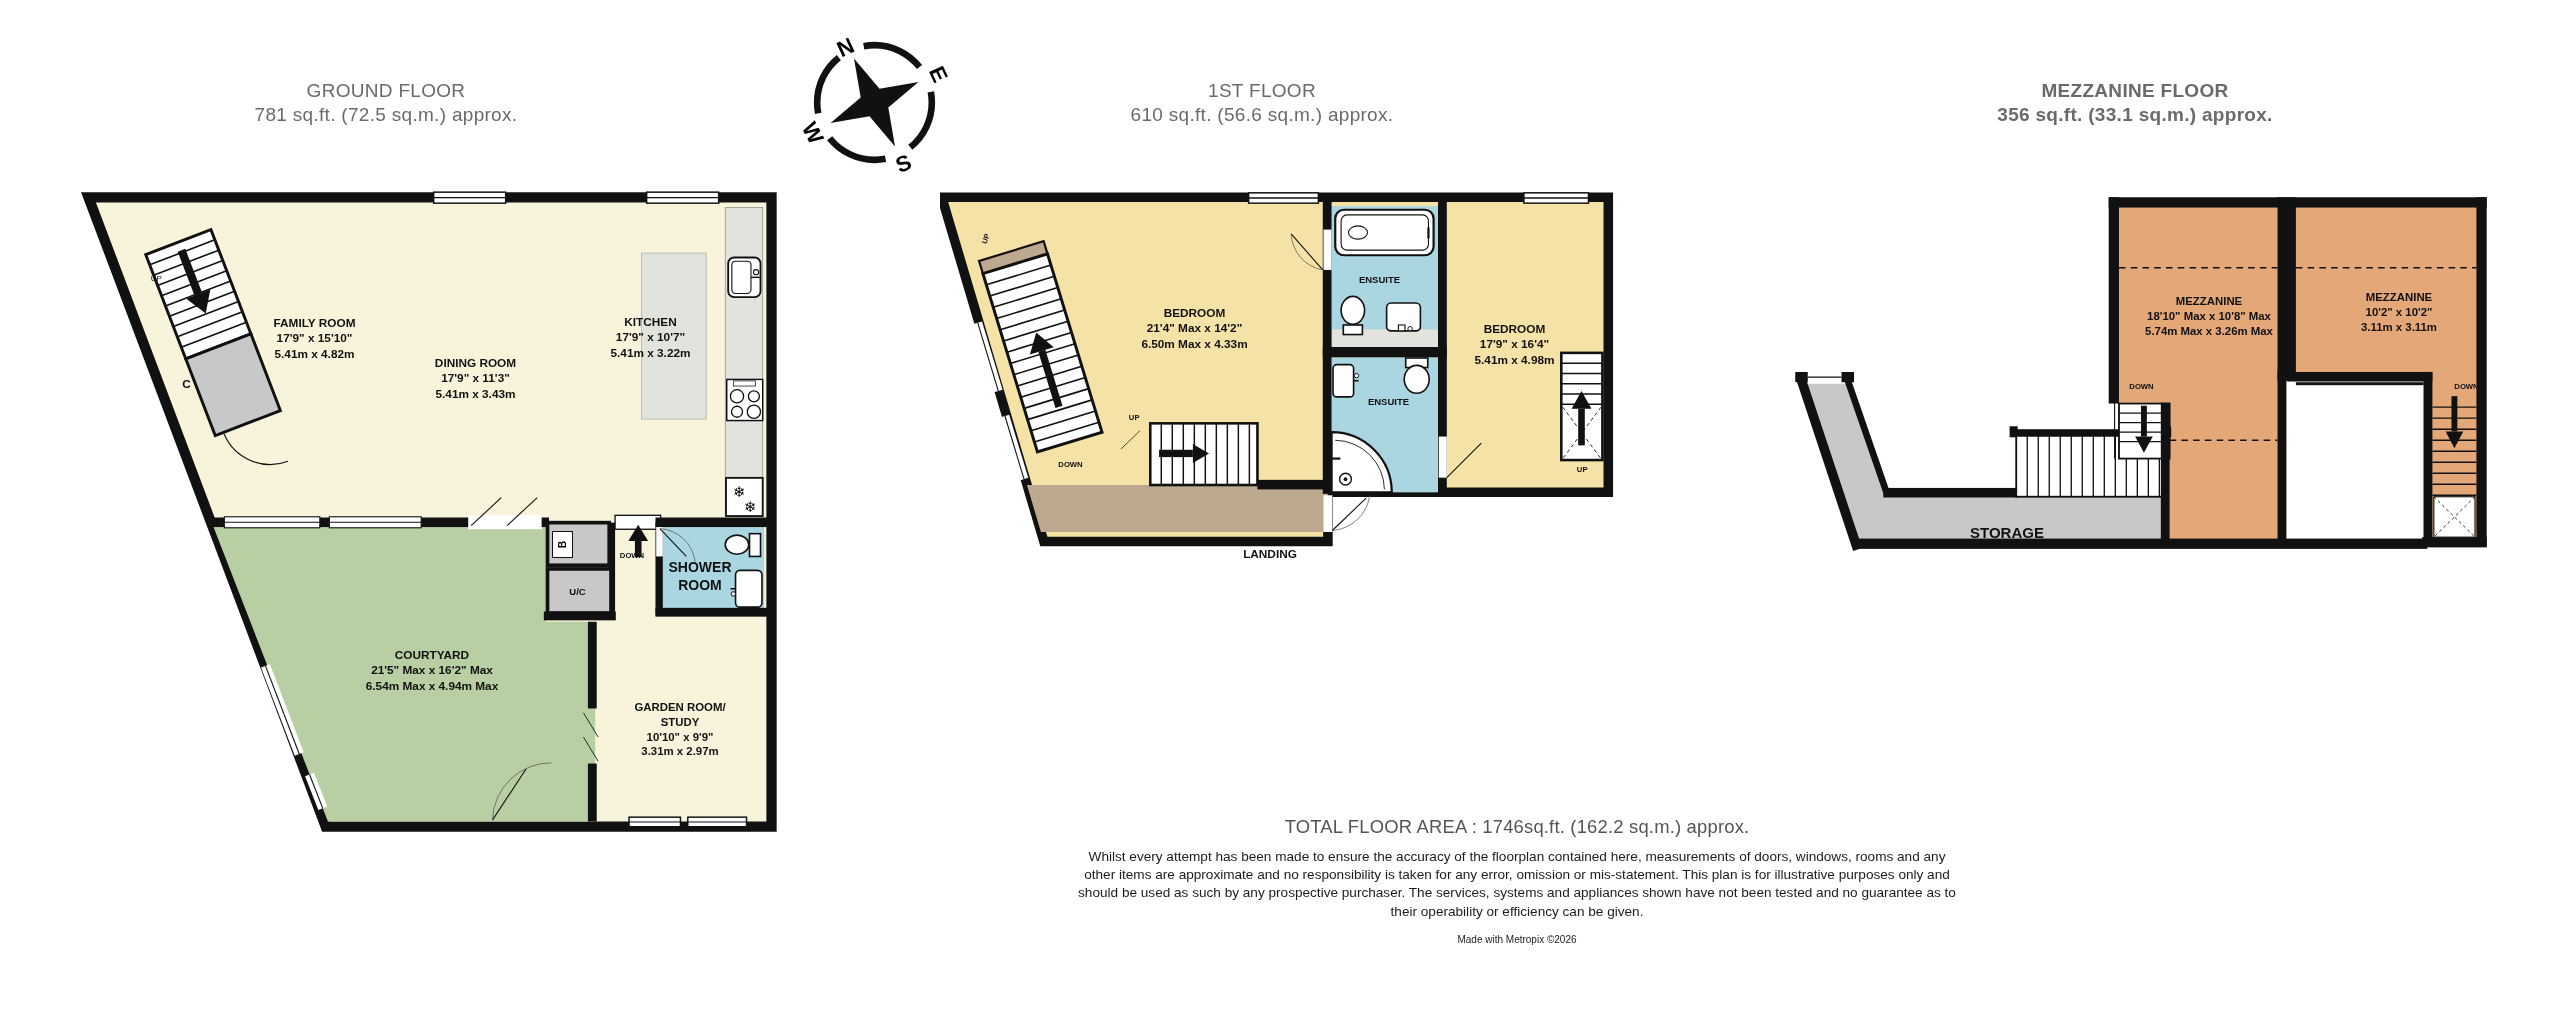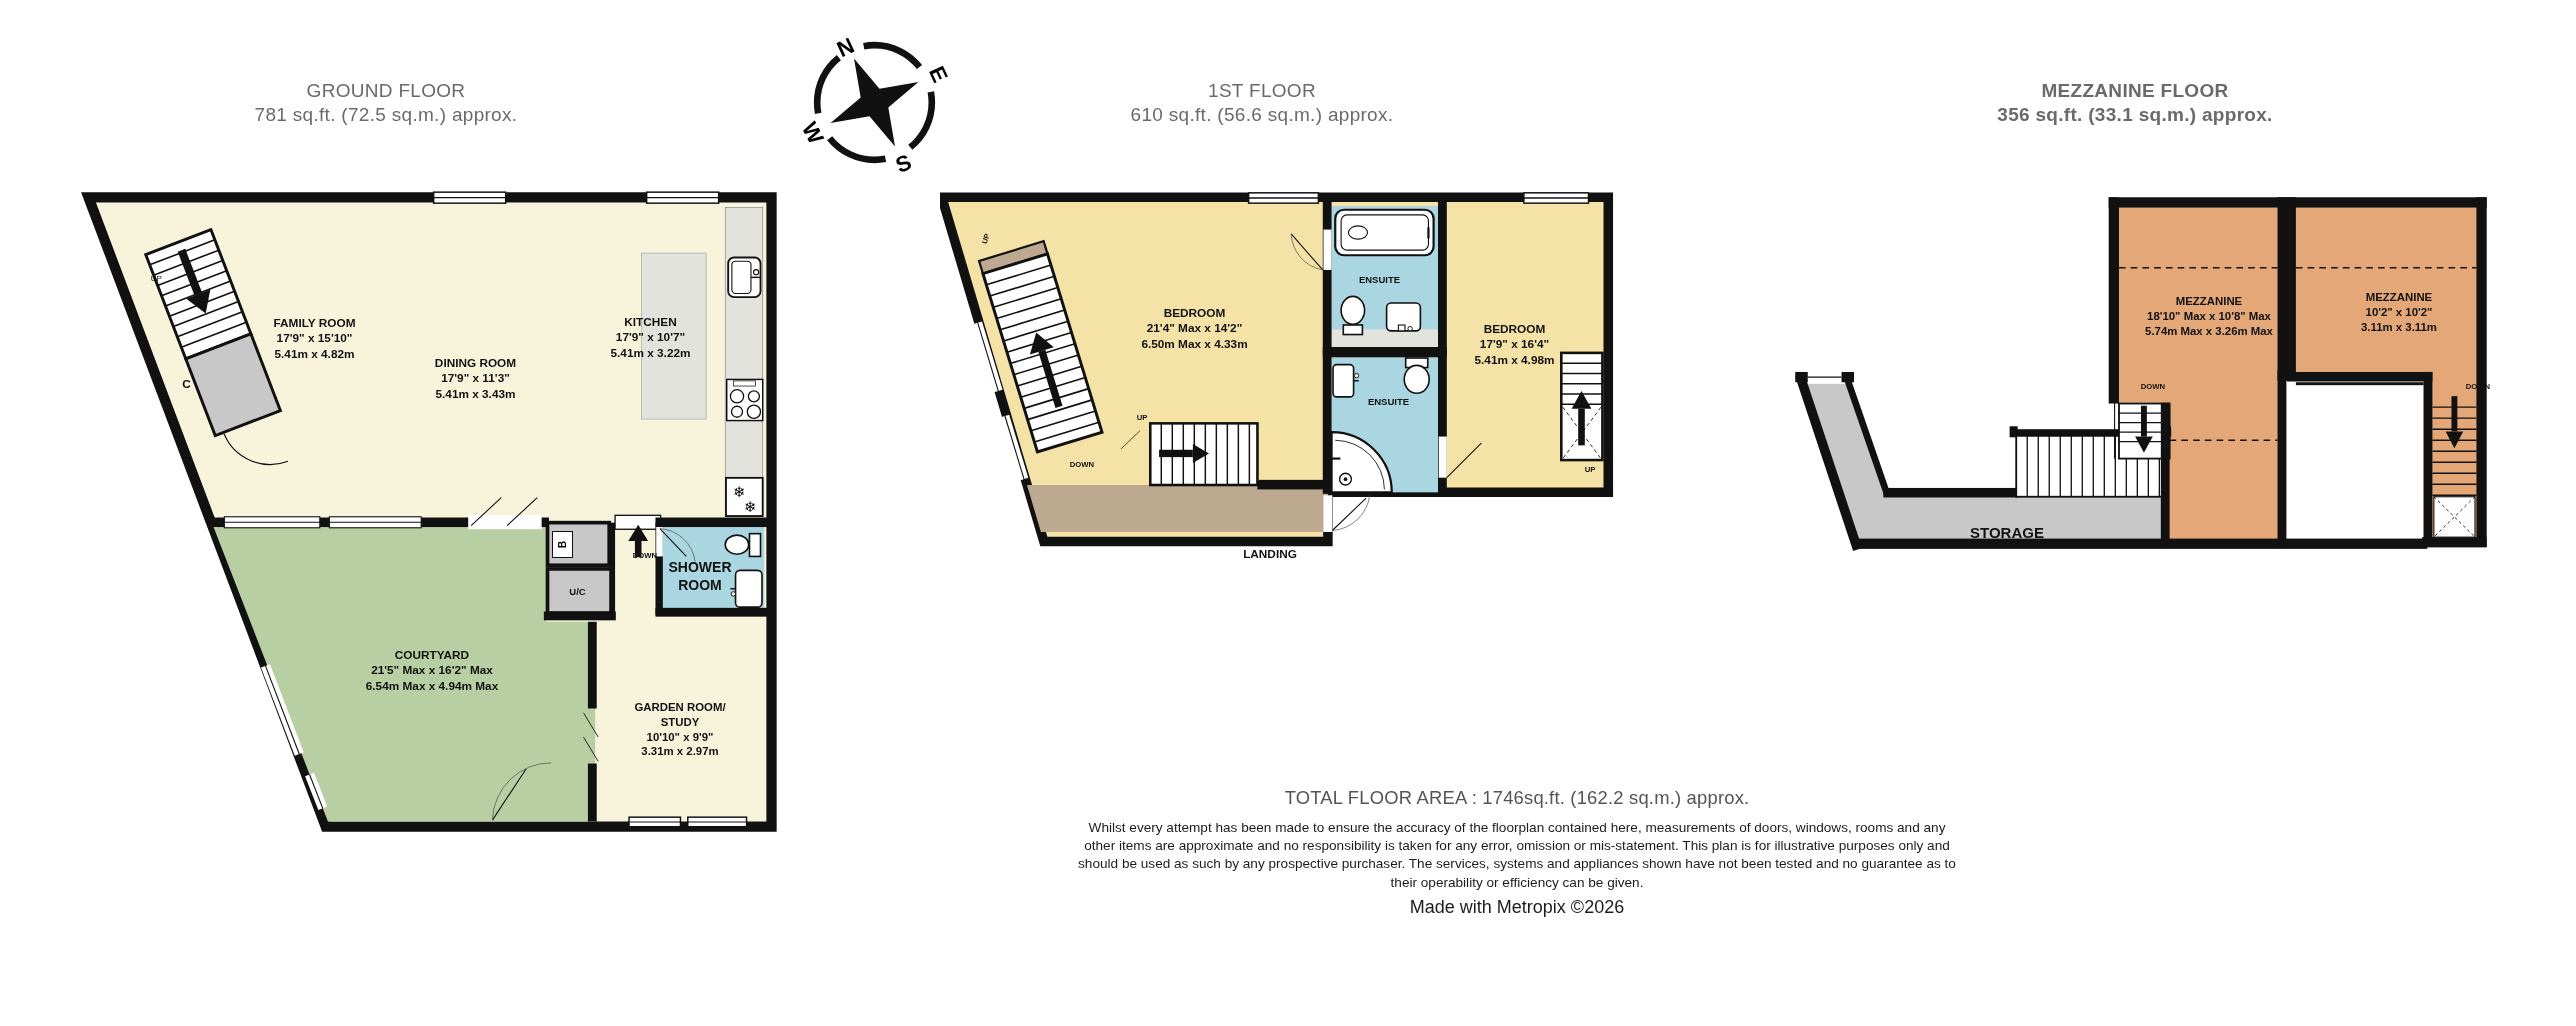--- a/index.html
+++ b/index.html
@@ -5,32 +5,32 @@
   html,body { margin:0; padding:0; background:#ffffff; }
   body { width:2576px; height:1027px; font-family:"Liberation Sans", sans-serif; }
   .canvas { position:relative; width:2576px; height:1027px; background:#fff; overflow:hidden; }
   .floor { position:absolute; }
   .floor svg { position:absolute; left:0; top:0; display:block; }
 
   .title { position:absolute; text-align:center; color:var(--titletext); font-size:19px; line-height:1.25; letter-spacing:0.3px; }
   .lbl { position:absolute; text-align:center; color:var(--labeltext); font-weight:bold; line-height:1.3; }
   .rl16 { font-size:11.8px; }
   .rl15 { font-size:11.4px; }
-  .sm { font-size:7.7px;text-align:right; }
+  .sm { font-size:7.7px; }
   .up-plain { font-weight:normal; font-size:8px; }
 
   .b-box { position:absolute; width:19px; height:25px; background:#fff; border:1.8px solid var(--wall);
            display:flex; align-items:center; justify-content:center; }
   .b-box span { transform:rotate(-90deg); font-weight:bold; font-size:10.3px; }
 
   .footer { position:absolute; left:955px; top:770px; width:1124px; text-align:center; }
   .f-note  { font-size:18.4px; color:var(--foottext); letter-spacing:0.2px; }
-  .f-total { font-size:18.4px; color:var(--foottext); margin-top:17px; letter-spacing:0.2px; }
+  .f-total { font-size:18.4px; color:var(--foottext); margin-top:46px; letter-spacing:0.2px; }
   .f-disc  { font-size:13.6px; color:#1c1c1c; line-height:1.33; margin:10.3px auto 0 auto; width:881px; }
-  .f-credit{ font-size:18px; color:#1c1c1c; margin-top:5px; }
+  .f-credit{ font-size:10px; color:#1c1c1c; margin-top:13px; }
 
   
   .f-cream { fill:var(--cream); } .f-gold { fill:var(--gold); } .f-orange { fill:var(--orange); }
   .f-green { fill:var(--green); } .f-blue { fill:var(--blue); } .f-brown { fill:var(--brown); }
   .f-gray { fill:var(--gray); } .f-lgray { fill:var(--lgray); } .f-white { fill:#fff; } .f-wall { fill:var(--wall); }
   .s-wall { stroke:var(--wall); } .no-f { fill:none; }
   svg text { font-family:"Liberation Sans", sans-serif; }
 </style>
 </head>
 <body>

